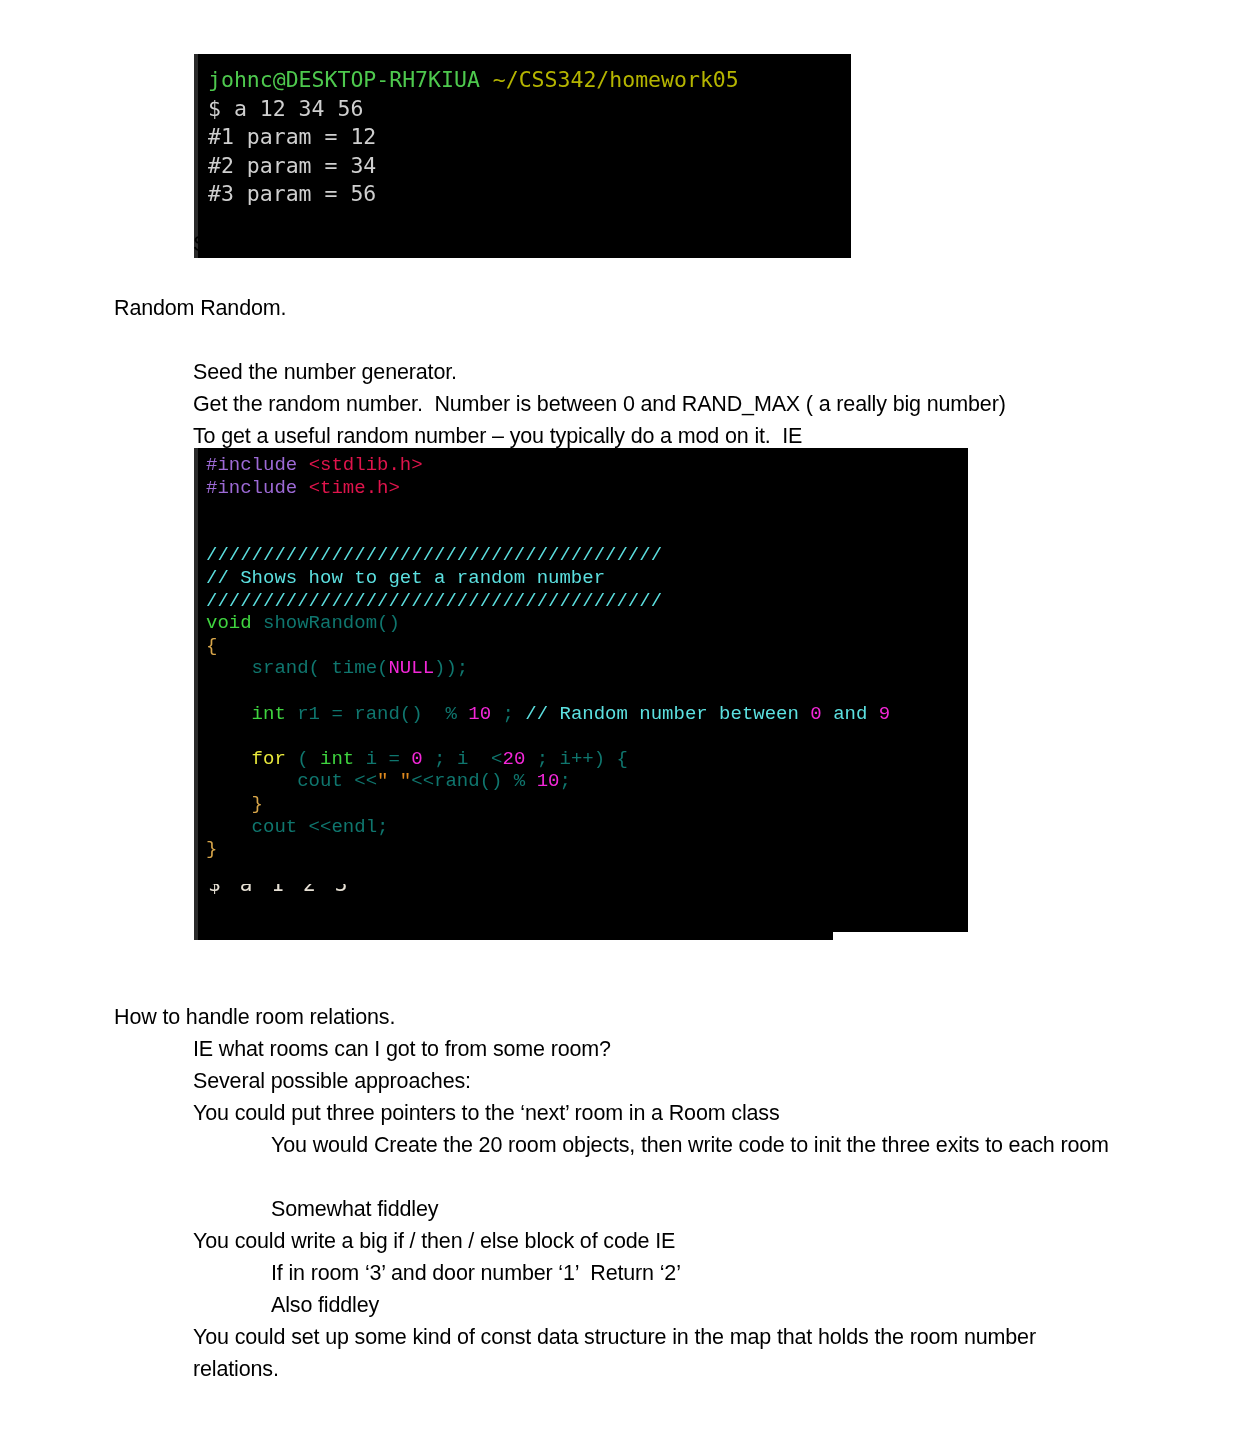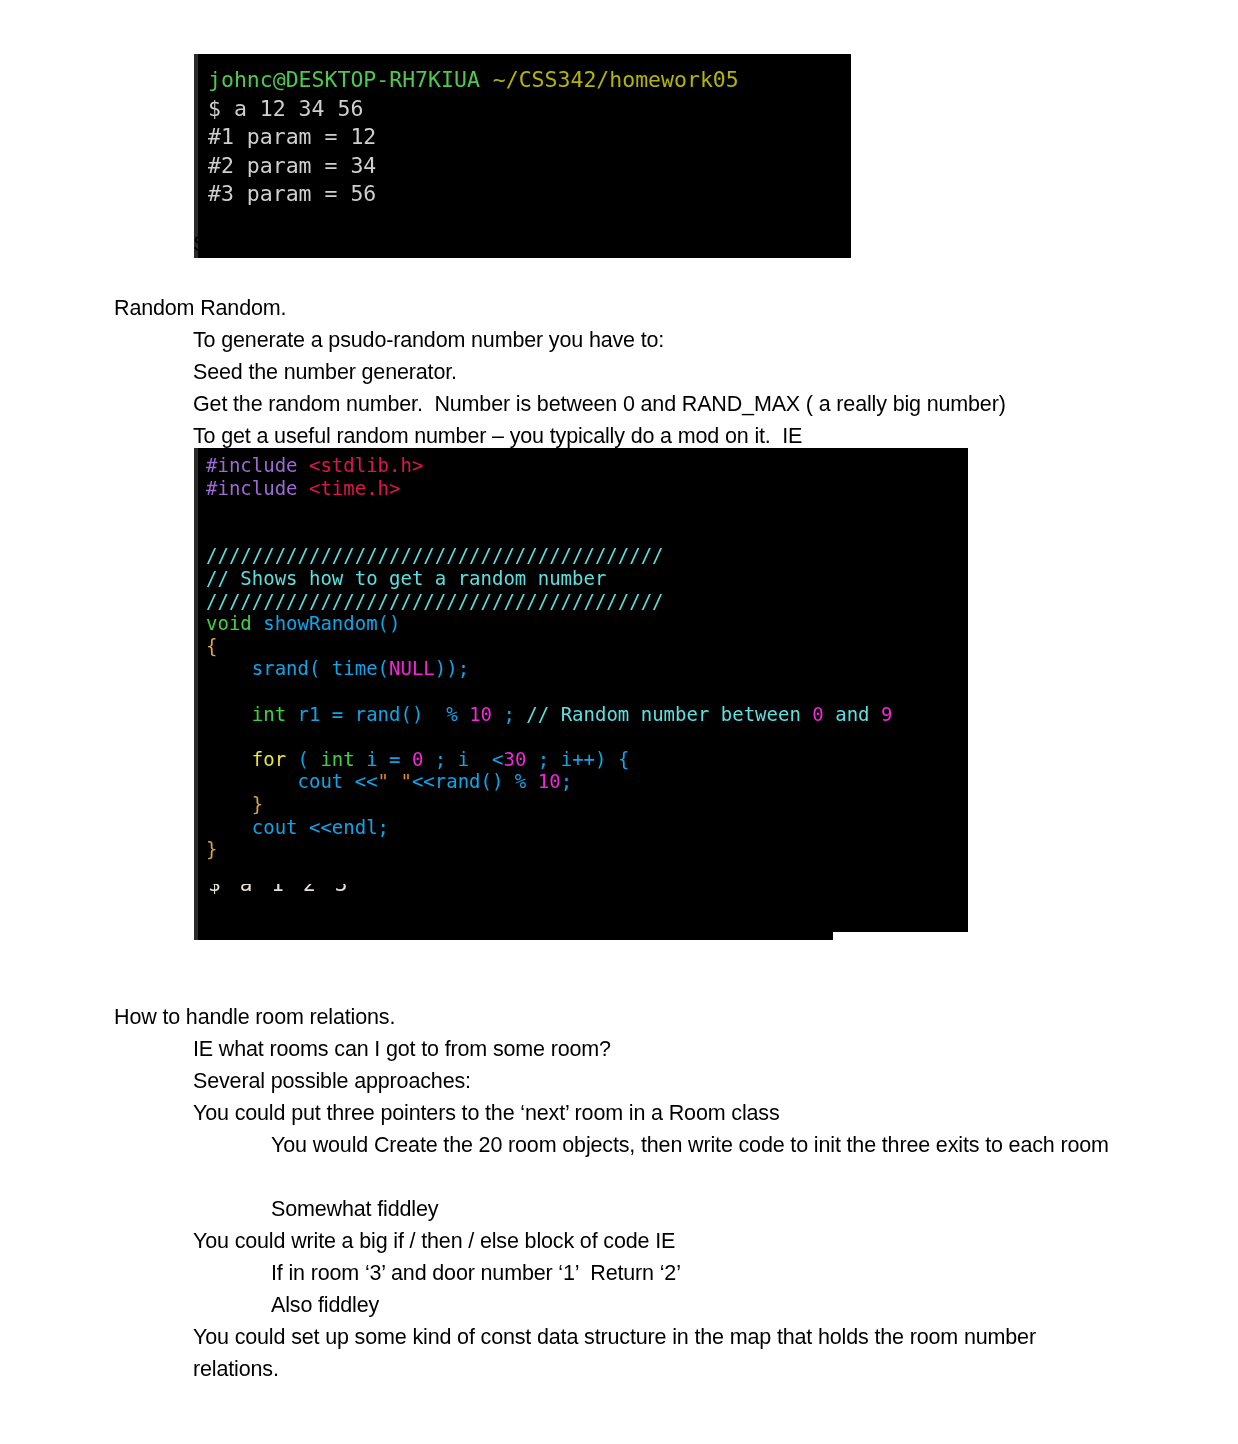--- a/index.html
+++ b/index.html
@@ -80,20 +80,21 @@
     font-size: 21.5px;
     line-height: 28.6px;
   }
 
   
   #code-blk {
     left: 194px;
     top: 448px;
     width: 774px;
     height: 484px;
+    font-family: Liberation Mono, monospace;
   }
   #code-blk .inner {
     position: absolute;
     left: 12px;
     top: 6px;
   }
 
   
   #out-blk {
     left: 194px;
@@ -117,21 +118,21 @@
   .c-path    { color: #b5b500; }
   .c-plain   { color: #cfcfcf; }
   .c-pre     { color: #9d6ad6; }
   .c-hdr     { color: #e0144c; }
   .c-cmt     { color: #5ce0e0; }
   .c-kw      { color: #3fd43f; }
   .c-kw2     { color: #e8e83c; }
   .c-num     { color: #f327d8; }
   .c-str     { color: #e08a1e; }
   .c-brace   { color: #d8a64a; }
-  .c-id      { color: #0ea5e9; }
+  .c-id      { color: #0f766e; }
   .c-out     { color: #e6e0d4; }
 </style>
 </head>
 <body>
 
 <div class="page">
 
   <div class="blk" id="term-top">
     <div class="edge"></div>
     <div class="inner">
@@ -140,42 +141,41 @@
         <div class="code-line"><span class="c-plain">#1 param = 12</span></div>
         <div class="code-line"><span class="c-plain">#2 param = 34</span></div>
         <div class="code-line"><span class="c-plain">#3 param = 56</span></div>
       </div>
   </div>
 
   <div class="doc-line ind1" style="top:228px;text-align:right;">Shows how to get the string and convert to an integer.</div>
 
   <div class="doc-line ind0" style="top:292px;">Random Random.</div>
 
-  <div class="doc-line ind1" style="top:324px;">To generate a psudo-random number you have to:</div>
   <div class="doc-line ind1" style="top:356px;">Seed the number generator.</div>
   <div class="doc-line ind1" style="top:388px;">Get the random number.  Number is between 0 and RAND_MAX ( a really big number)</div>
   <div class="doc-line ind1" style="top:420px;">To get a useful random number – you typically do a mod on it.  IE</div>
 
   <div class="blk" id="code-blk">
     <div class="edge"></div>
     <div class="inner">
         <div class="code-line"><span class="c-pre">#include </span><span class="c-hdr">&lt;stdlib.h&gt;</span></div>
         <div class="code-line"><span class="c-pre">#include </span><span class="c-hdr">&lt;time.h&gt;</span></div>
         <div class="code-line">&nbsp;</div>
         <div class="code-line">&nbsp;</div>
         <div class="code-line"><span class="c-cmt">////////////////////////////////////////</span></div>
         <div class="code-line"><span class="c-cmt">// Shows how to get a random number</span></div>
         <div class="code-line"><span class="c-cmt">////////////////////////////////////////</span></div>
         <div class="code-line"><span class="c-kw">void </span><span class="c-id">showRandom()</span></div>
         <div class="code-line"><span class="c-brace">{</span></div>
         <div class="code-line"><span class="c-id">    srand( time(</span><span class="c-num">NULL</span><span class="c-id">));</span></div>
         <div class="code-line">&nbsp;</div>
         <div class="code-line"><span class="c-id">    </span><span class="c-kw">int </span><span class="c-id">r1 = rand()  % </span><span class="c-num">10</span><span class="c-id"> ; </span><span class="c-cmt">// Random number between </span><span class="c-num">0</span><span class="c-cmt"> and </span><span class="c-num">9</span></div>
         <div class="code-line">&nbsp;</div>
-        <div class="code-line"><span class="c-id">    </span><span class="c-kw2">for</span><span class="c-id"> ( </span><span class="c-kw">int </span><span class="c-id">i = </span><span class="c-num">0</span><span class="c-id"> ; i  &lt;</span><span class="c-num">30</span><span class="c-id"> ; i++) {</span></div>
+        <div class="code-line"><span class="c-id">    </span><span class="c-kw2">for</span><span class="c-id"> ( </span><span class="c-kw">int </span><span class="c-id">i = </span><span class="c-num">0</span><span class="c-id"> ; i  &lt;</span><span class="c-num">20</span><span class="c-id"> ; i++) {</span></div>
         <div class="code-line"><span class="c-id">        cout &lt;&lt;</span><span class="c-str">" "</span><span class="c-id">&lt;&lt;rand() % </span><span class="c-num">10</span><span class="c-id">;</span></div>
         <div class="code-line"><span class="c-brace">    }</span></div>
         <div class="code-line"><span class="c-id">    cout &lt;&lt;endl;</span></div>
         <div class="code-line"><span class="c-brace">}</span></div>
       </div>
   </div>
 
   <div class="blk" id="out-blk">
     <div class="edge"></div>
     <div class="inner">

